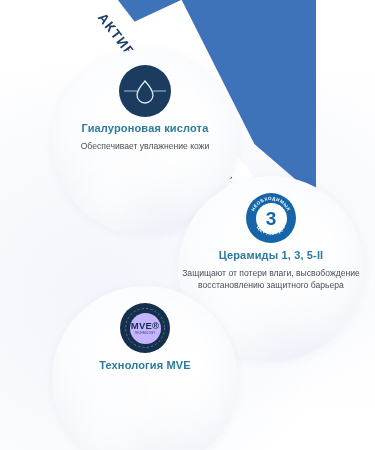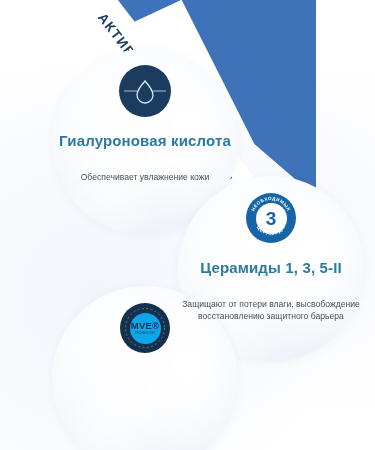--- a/index.html
+++ b/index.html
@@ -111,30 +111,30 @@
 
   .badge-slot {
     margin-top: 14px;
     height: 56px;
     display: flex;
     align-items: center;
     justify-content: center;
   }
 
   .card-title {
-    margin-top: 13px;
-    font-size: 15px;
+    margin-top: 3px;
+    font-size: 11px;
     font-weight: bold;
     color: #2c7b9e;
     text-align: center;
     letter-spacing: 0.15px;
     line-height: 1.2;
   }
   .card-body {
-    margin-top: 21px;
+    margin-top: 5px;
     font-size: 8.6px;
     color: #4a4f57;
     text-align: center;
     line-height: 1.42;
     width: 178px;
   }
 
   
   .badge-droplet {
     width: 52px;
@@ -184,21 +184,21 @@
     border-radius: 50%;
     background: #14304d;
     display: flex;
     align-items: center;
     justify-content: center;
   }
   .badge-mve-hole {
     width: 31px;
     height: 31px;
     border-radius: 50%;
-    background: #0ea5e9;
+    background: #c4b5fd;
     display: flex;
     flex-direction: column;
     align-items: center;
     justify-content: center;
   }
   .badge-mve-text {
     font-size: 9.5px;
     font-weight: bold;
     color: #14304d;
     line-height: 1;
@@ -277,16 +277,17 @@
         <div class="badge-mve">
           <svg width="50" height="50" viewBox="0 0 50 50">
             <circle cx="25" cy="25" r="19.5" fill="none" stroke="#5b7590" stroke-width="1" stroke-dasharray="2.2 2.2"></circle>
           </svg>
           <div class="badge-mve-hole">
             <span class="badge-mve-text">MVE®</span>
             <span class="badge-mve-sub">TECHNOLOGY</span>
           </div>
         </div>
       </div>
+      <div class="card-title">Технология MVE</div>
     </div>
   </div>
 
 </div>
 
 </body></html>

